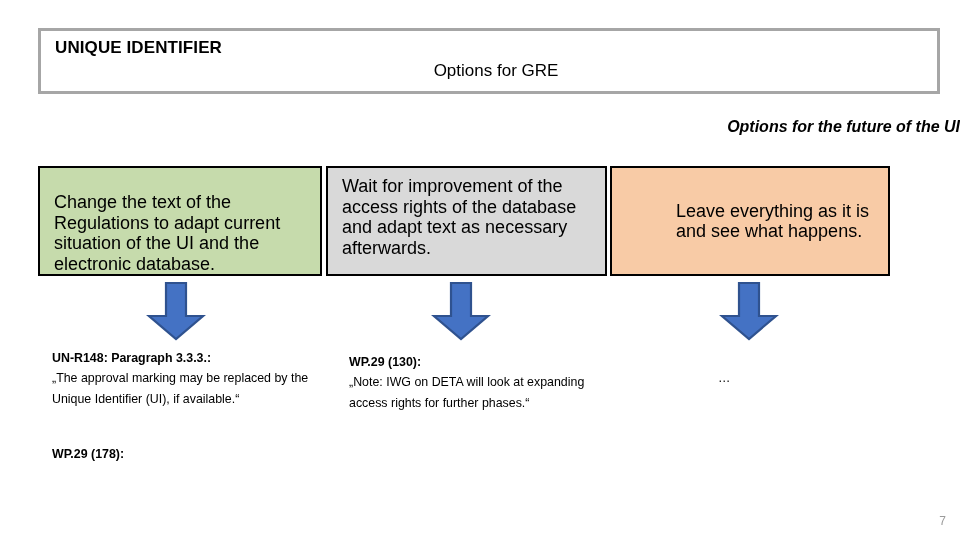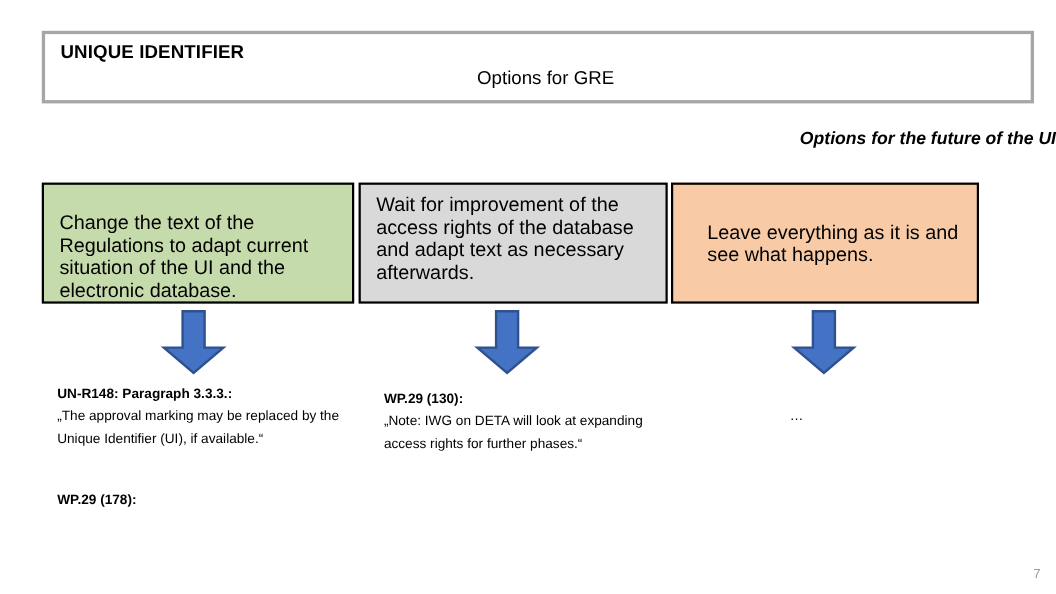--- a/index.html
+++ b/index.html
@@ -64,21 +64,21 @@
     font-size:18px;
     line-height:20.5px;
     color:#000000;
     padding:0 10px 0 14px;
   }
   #box-green{left:38px;width:284px;background:#c6dbac;align-items:flex-end;}
   #box-green .opt-text{padding-left:14px;}
   #box-gray{left:326px;width:281px;background:#d9d9d9;}
   #box-gray .opt-text{align-self:flex-start;padding-top:8px;}
   #box-peach{left:610px;width:280px;background:#f8cba6;}
-  #box-peach .opt-text{padding-left:31px;}
+  #box-peach .opt-text{padding-left:64px;}
 
   
   .arrow{
     position:absolute;
     top:261px;
     width:62px;height:60px;
   }
   #arrow-1{left:145px;}
   #arrow-2{left:430px;}
   #arrow-3{left:718px;}

